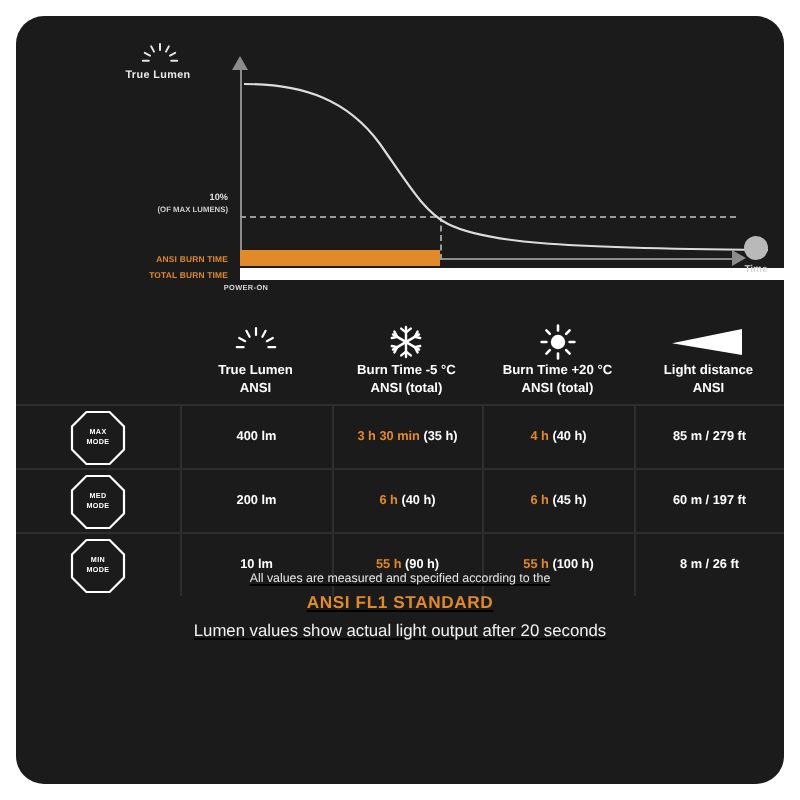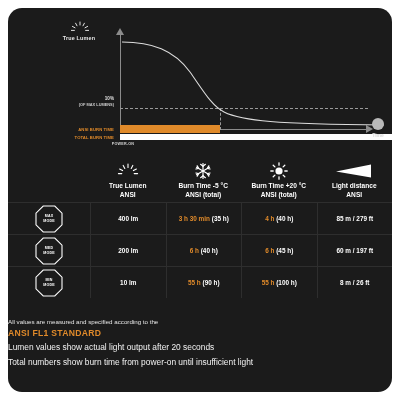--- a/index.html
+++ b/index.html
@@ -137,21 +137,21 @@
     position:absolute;left:1px;top:1px;width:28px;height:28px;
   }
   .mode-text{
     position:relative;z-index:2;text-align:center;
     color:#ffffff;font-size:3.6px;font-weight:bold;line-height:4.2px;
     letter-spacing:.2px;
   }
 
   
   #footer{
-    position:absolute;left:0;top:308px;width:384px;
+    position:absolute;left:0;top:276px;width:384px;text-align:center;text-decoration:underline;
   }
   .fn-small{color:#e6e6e6;font-size:6.2px;line-height:11px;}
   .fn-std{color:#e08a2a;font-size:8.6px;font-weight:bold;letter-spacing:.3px;line-height:13px;}
   .fn-big{color:#f2f2f2;font-size:8.4px;line-height:14.5px;}
 </style>
 </head>
 <body>
 
 <div id="panel">
 
@@ -346,16 +346,15 @@
       <div class="td">
           <span>8 m / 26 ft</span>
         </div>
     </div>
   </div>
 
   <div id="footer">
     <div class="fn-small">All values are measured and specified according to the</div>
     <div class="fn-std">ANSI FL1 STANDARD</div>
     <div class="fn-big">Lumen values show actual light output after 20 seconds</div>
-    <div class="fn-big">Total numbers show burn time from power-on until insufficient light</div>
   </div>
 
 </div>
 
 </body></html>

